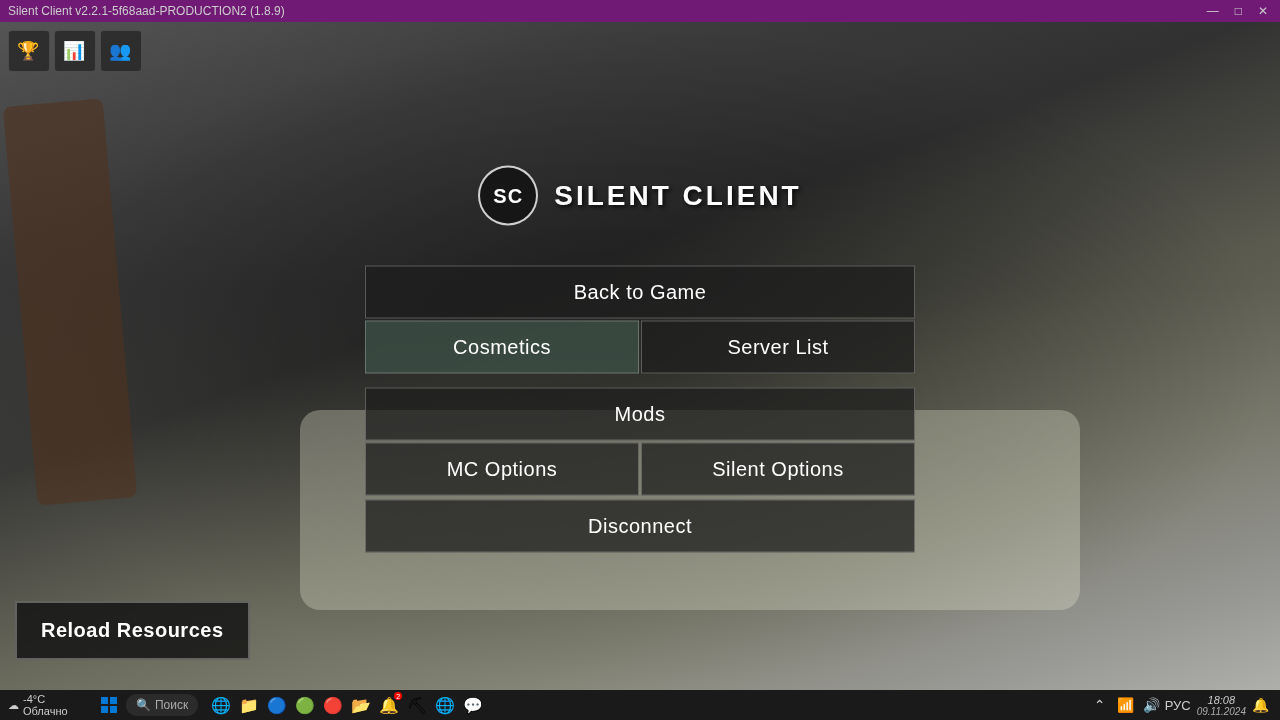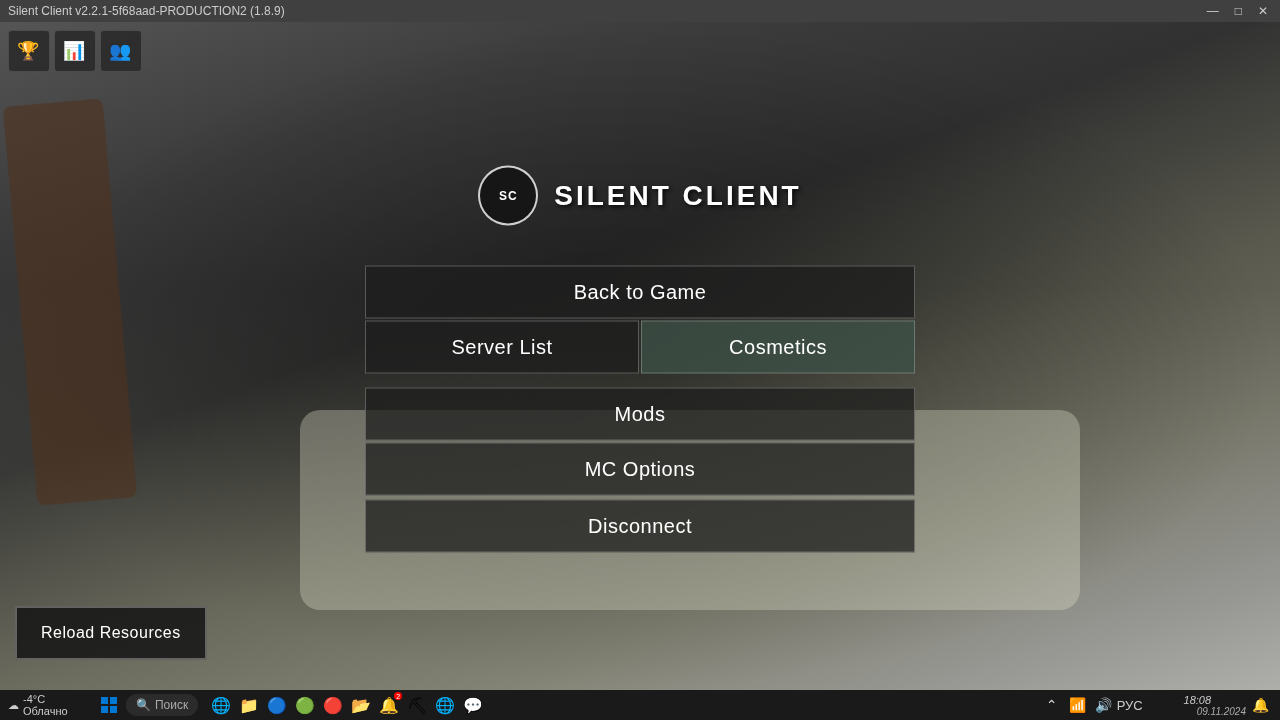--- a/index.html
+++ b/index.html
@@ -10,21 +10,21 @@
       overflow: hidden;
       font-family: 'Segoe UI', Arial, sans-serif;
       position: relative;
     }
 
     
     #title-bar {
       position: absolute;
       top: 0; left: 0; right: 0;
       height: 22px;
-      background: #404040;
+      background: #701a75;
       display: flex;
       align-items: center;
       justify-content: space-between;
       z-index: 100;
       padding: 0 8px;
     }
     #title-bar-text {
       color: #ccc;
       font-size: 12px;
     }
@@ -106,21 +106,21 @@
     #logo-circle {
       width: 60px;
       height: 60px;
       border-radius: 50%;
       background: rgba(20,20,20,0.9);
       border: 2px solid rgba(255,255,255,0.8);
       display: flex;
       align-items: center;
       justify-content: center;
       color: white;
-      font-size: 12px;
+      font-size: 20px;
       font-weight: bold;
       letter-spacing: 1px;
     }
     #logo-text {
       color: white;
       font-size: 28px;
       font-weight: bold;
       letter-spacing: 3px;
       text-shadow: 2px 2px 4px rgba(0,0,0,0.8);
     }
@@ -161,22 +161,22 @@
 
     
     #reload-btn {
       position: absolute;
       bottom: 60px;
       left: 15px;
       padding: 16px 24px;
       background: rgba(20, 20, 20, 0.85);
       border: 2px solid rgba(200, 200, 200, 0.4);
       color: white;
-      font-size: 16px;
-      font-weight: 400;
+      font-size: 20px;
+      font-weight: 700;
       cursor: pointer;
       z-index: 10;
       letter-spacing: 0.5px;
     }
 
     
     #taskbar {
       position: absolute;
       bottom: 0; left: 0; right: 0;
       height: 30px;
@@ -287,28 +287,29 @@
 <div id="center-menu">
 
   <div id="logo">
     <div id="logo-circle">SC</div>
     <div id="logo-text">SILENT CLIENT</div>
   </div>
 
   <button class="menu-btn menu-btn-full">Back to Game</button>
 
   <div class="menu-row">
+    <button class="menu-btn menu-btn-half cosmetics-btn">Cosmetics</button>
     <button class="menu-btn menu-btn-half">Server List</button>
-    <button class="menu-btn menu-btn-half cosmetics-btn">Cosmetics</button>
   </div>
 
   <button class="menu-btn menu-btn-full" style="margin-bottom:2px;">Mods</button>
 
   <div class="menu-row">
     <button class="menu-btn menu-btn-half">MC Options</button>
+    <button class="menu-btn menu-btn-half">Silent Options</button>
   </div>
 
   <button class="menu-btn menu-btn-full" style="margin-top:2px;">Disconnect</button>
 </div>
 
 <button id="reload-btn">Reload Resources</button>
 
 <div id="taskbar">
 
   <div id="weather-info">
@@ -346,17 +347,17 @@
     <div class="taskbar-app">💬</div>
   </div>
 
   <div id="taskbar-icons">
     <div class="taskbar-icon">⌃</div>
     <div class="taskbar-icon">📶</div>
     <div class="taskbar-icon">🔊</div>
     <div class="taskbar-icon" style="font-size:13px;color:#ccc;">РУС</div>
     <div id="taskbar-time">
       <div>18:08</div>
-      <div style="font-size:10px;color:#aaa;margin-left:48px;">09.11.2024</div>
+      <div style="font-size:10px;color:#aaa;">09.11.2024</div>
     </div>
     <div class="taskbar-icon">🔔</div>
   </div>
 </div>
 
 </body></html>

